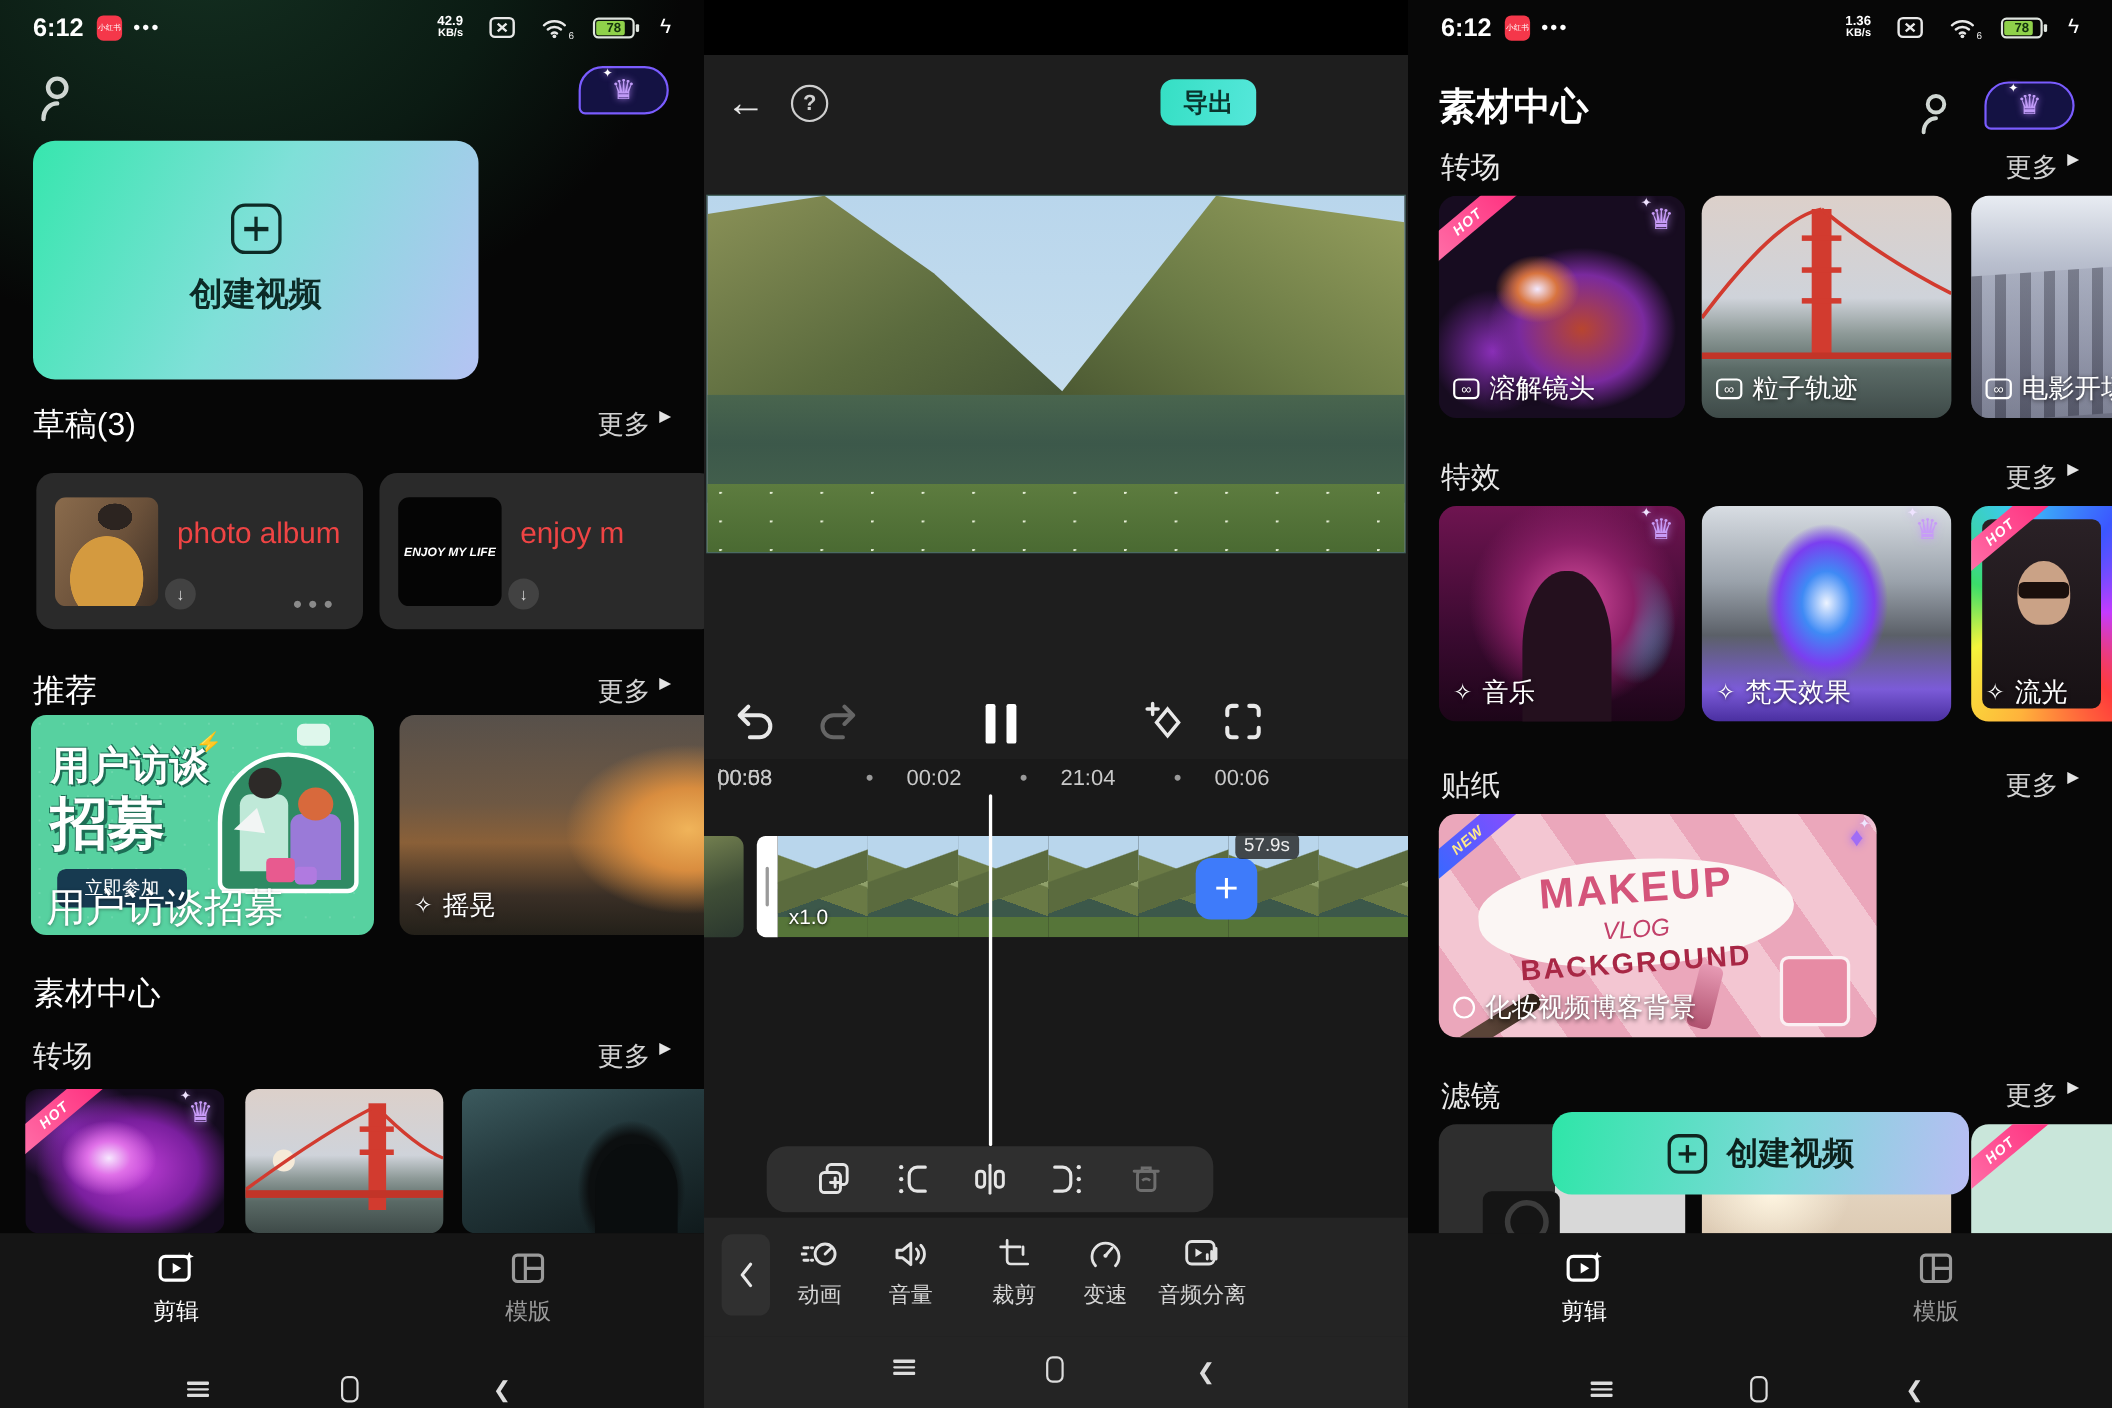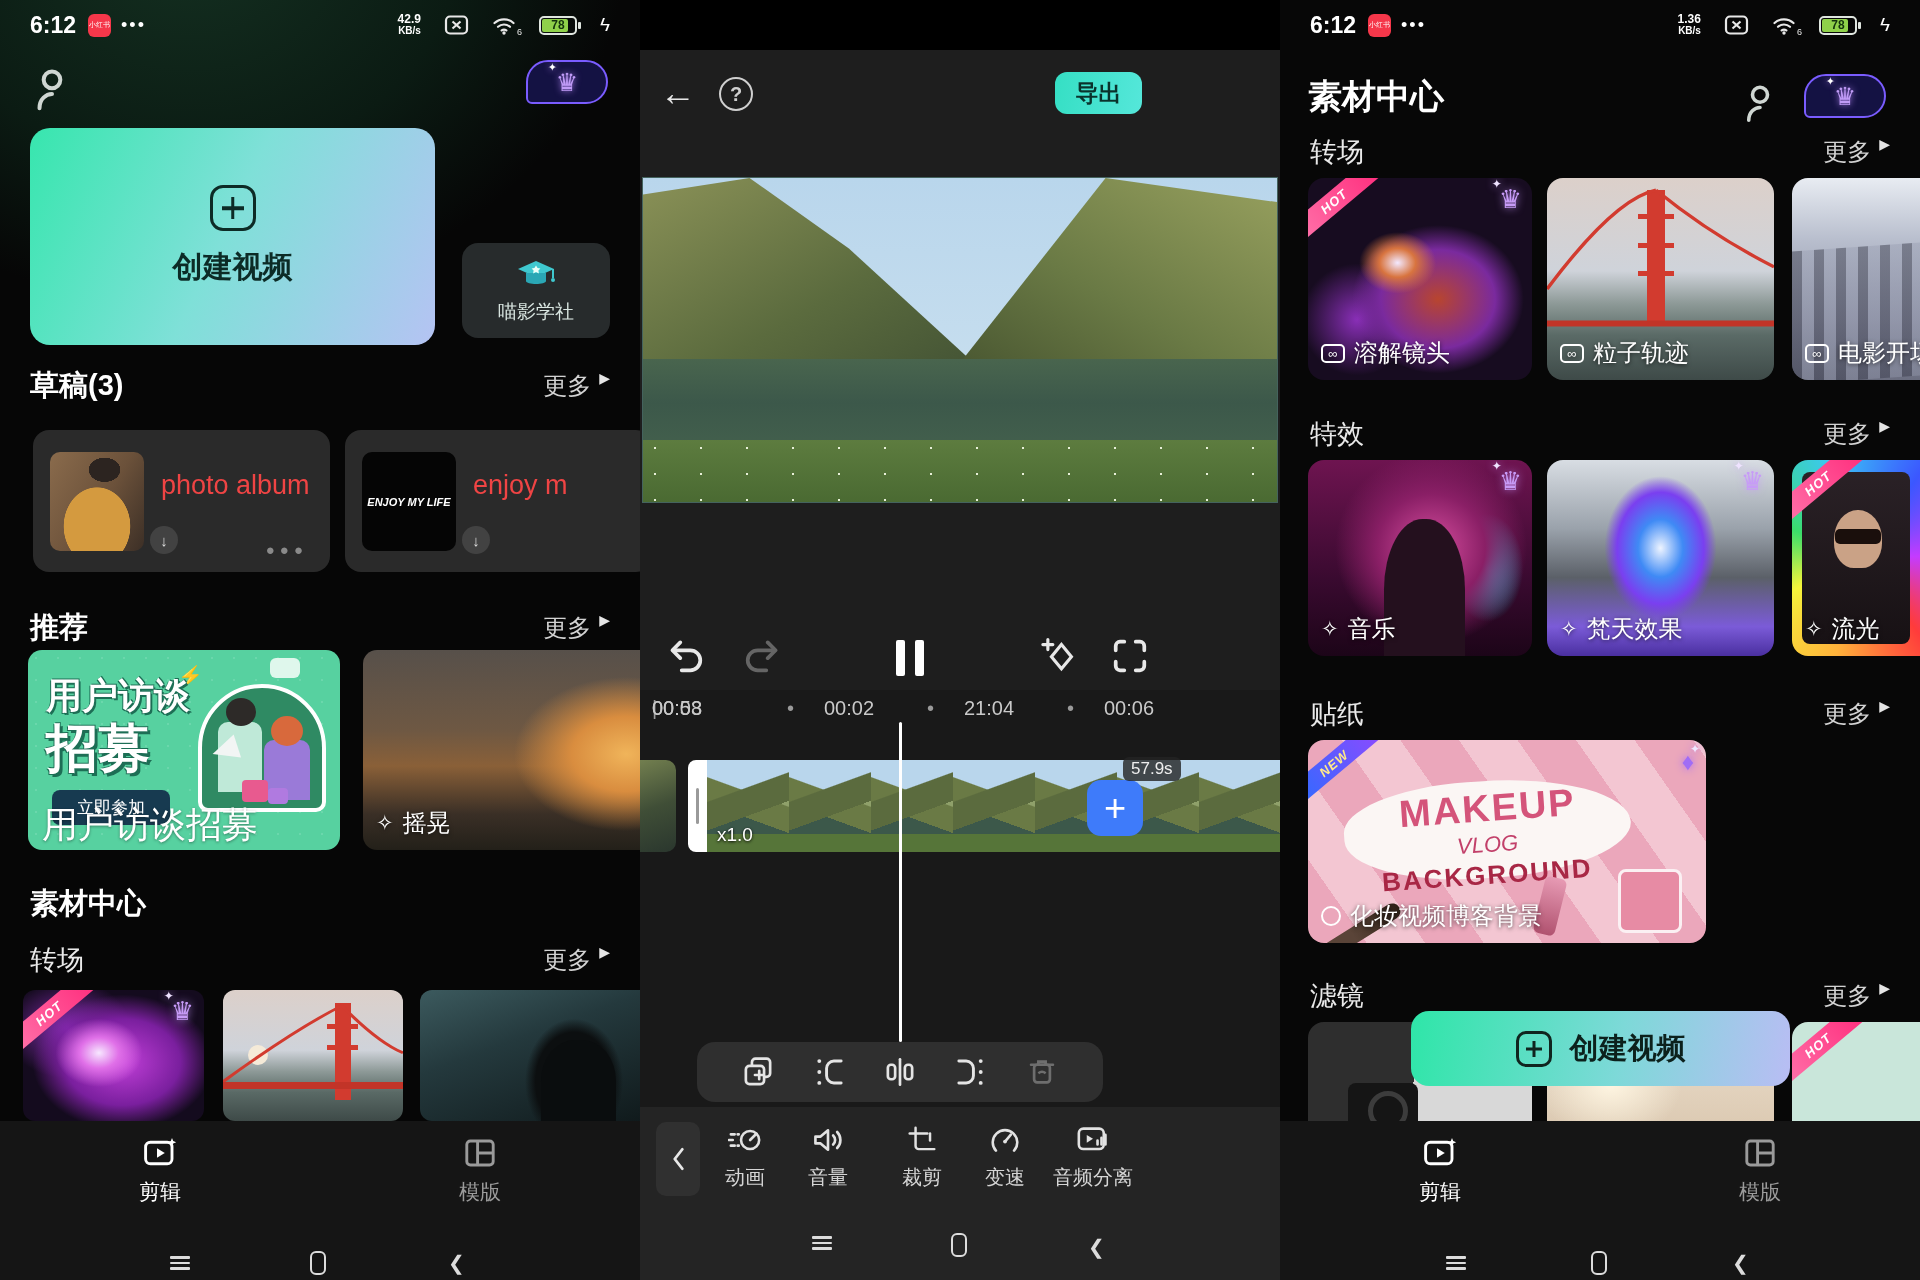--- a/index.html
+++ b/index.html
@@ -23,21 +23,21 @@
 .batt{width:38px;height:19px;border:2px solid #dfe5df;border-radius:5px;position:relative}
 .batt .fill{position:absolute;left:1px;top:1px;bottom:1px;width:78%;background:#8fd14a;border-radius:2px}
 .batt .pct{position:absolute;inset:0;display:flex;align-items:center;justify-content:center;
  font-size:12px;font-weight:bold;color:#14330d}
 .batt:after{content:"";position:absolute;right:-6px;top:4px;width:3px;height:7px;background:#dfe5df;border-radius:1px}
 .bolt{font-size:19px;color:#fff}
 .wifiwrap{position:relative}.wifi6{position:absolute;right:-6px;bottom:-2px;font-size:9px;color:#e8e8e8}
 
 
 .sechead{position:absolute;left:30px;right:30px;display:flex;align-items:center;justify-content:space-between}
-.sechead .t{font-size:29px;font-weight:bold}
+.sechead .t{font-size:29px;font-weight:normal}
 .sechead .t.light{font-weight:normal;color:#e9e9e9;font-size:27px}
 .more{display:flex;align-items:flex-start;gap:8px;color:#d2d2d2;font-size:24px;cursor:pointer}
 .more .arr{font-size:14px;color:#e5e5e5}
 .card{position:absolute;border-radius:14px;overflow:hidden}
 .cardlabel{position:absolute;left:13px;bottom:11px;display:flex;align-items:center;gap:9px;
  font-size:24px;color:#fff;text-shadow:0 1px 4px rgba(0,0,0,.7);white-space:nowrap}
 .transicon{width:24px;height:19px;border:2px solid #fff;border-radius:5px;font-size:13px;line-height:15px;
  text-align:center;flex:0 0 auto}
 .staricon{font-size:21px}
 .stickericon{width:20px;height:20px;border:2px solid #fff;border-radius:50%;flex:0 0 auto}
@@ -292,30 +292,20 @@
       <path d="M4.5 25 c0-5.5 4-8.5 7.5-8.5" fill="none" stroke="#cfd6d2" stroke-width="2.4" stroke-linecap="round"></path>
     </svg>
   <div class="memberbadge" style="right:32px">
       <span class="c">♛<i>✦</i></span>
     </div>
 
   <div class="abs create-card">
     <span class="plusbox"></span>
     <span class="lbl">创建视频</span>
   </div>
-  <div class="abs side-card" id="academy-card">
-    <svg class="ic" width="42" height="36" viewBox="0 0 42 36">
-        <path d="M21 4 L39 12 L21 20 L3 12 Z" fill="#3fc8cf"></path>
-        <path d="M11 16 v8 c0 4 20 4 20 0 v-8" fill="#2aa7b5"></path>
-        <path d="M21 8.5 l1.6 2.6 2.8 .5 -2 2 .5 2.8 -2.9-1.4 -2.9 1.4 .5-2.8 -2-2 2.8-.5z" fill="#eafff9"></path>
-        <path d="M38 12 v9" stroke="#3fc8cf" stroke-width="2"></path>
-        <circle cx="38" cy="23" r="2" fill="#3fc8cf"></circle>
-      </svg>
-    <span class="lbl">喵影学社</span>
-  </div>
 
   <div class="sechead" style="top:366px">
     <span class="t">草稿(3)</span>
     <span class="more">
         <span>更多</span>
         <span class="arr">▶</span>
       </span>
   </div>
 
   <div class="card draft" style="left:33px;width:297px">

